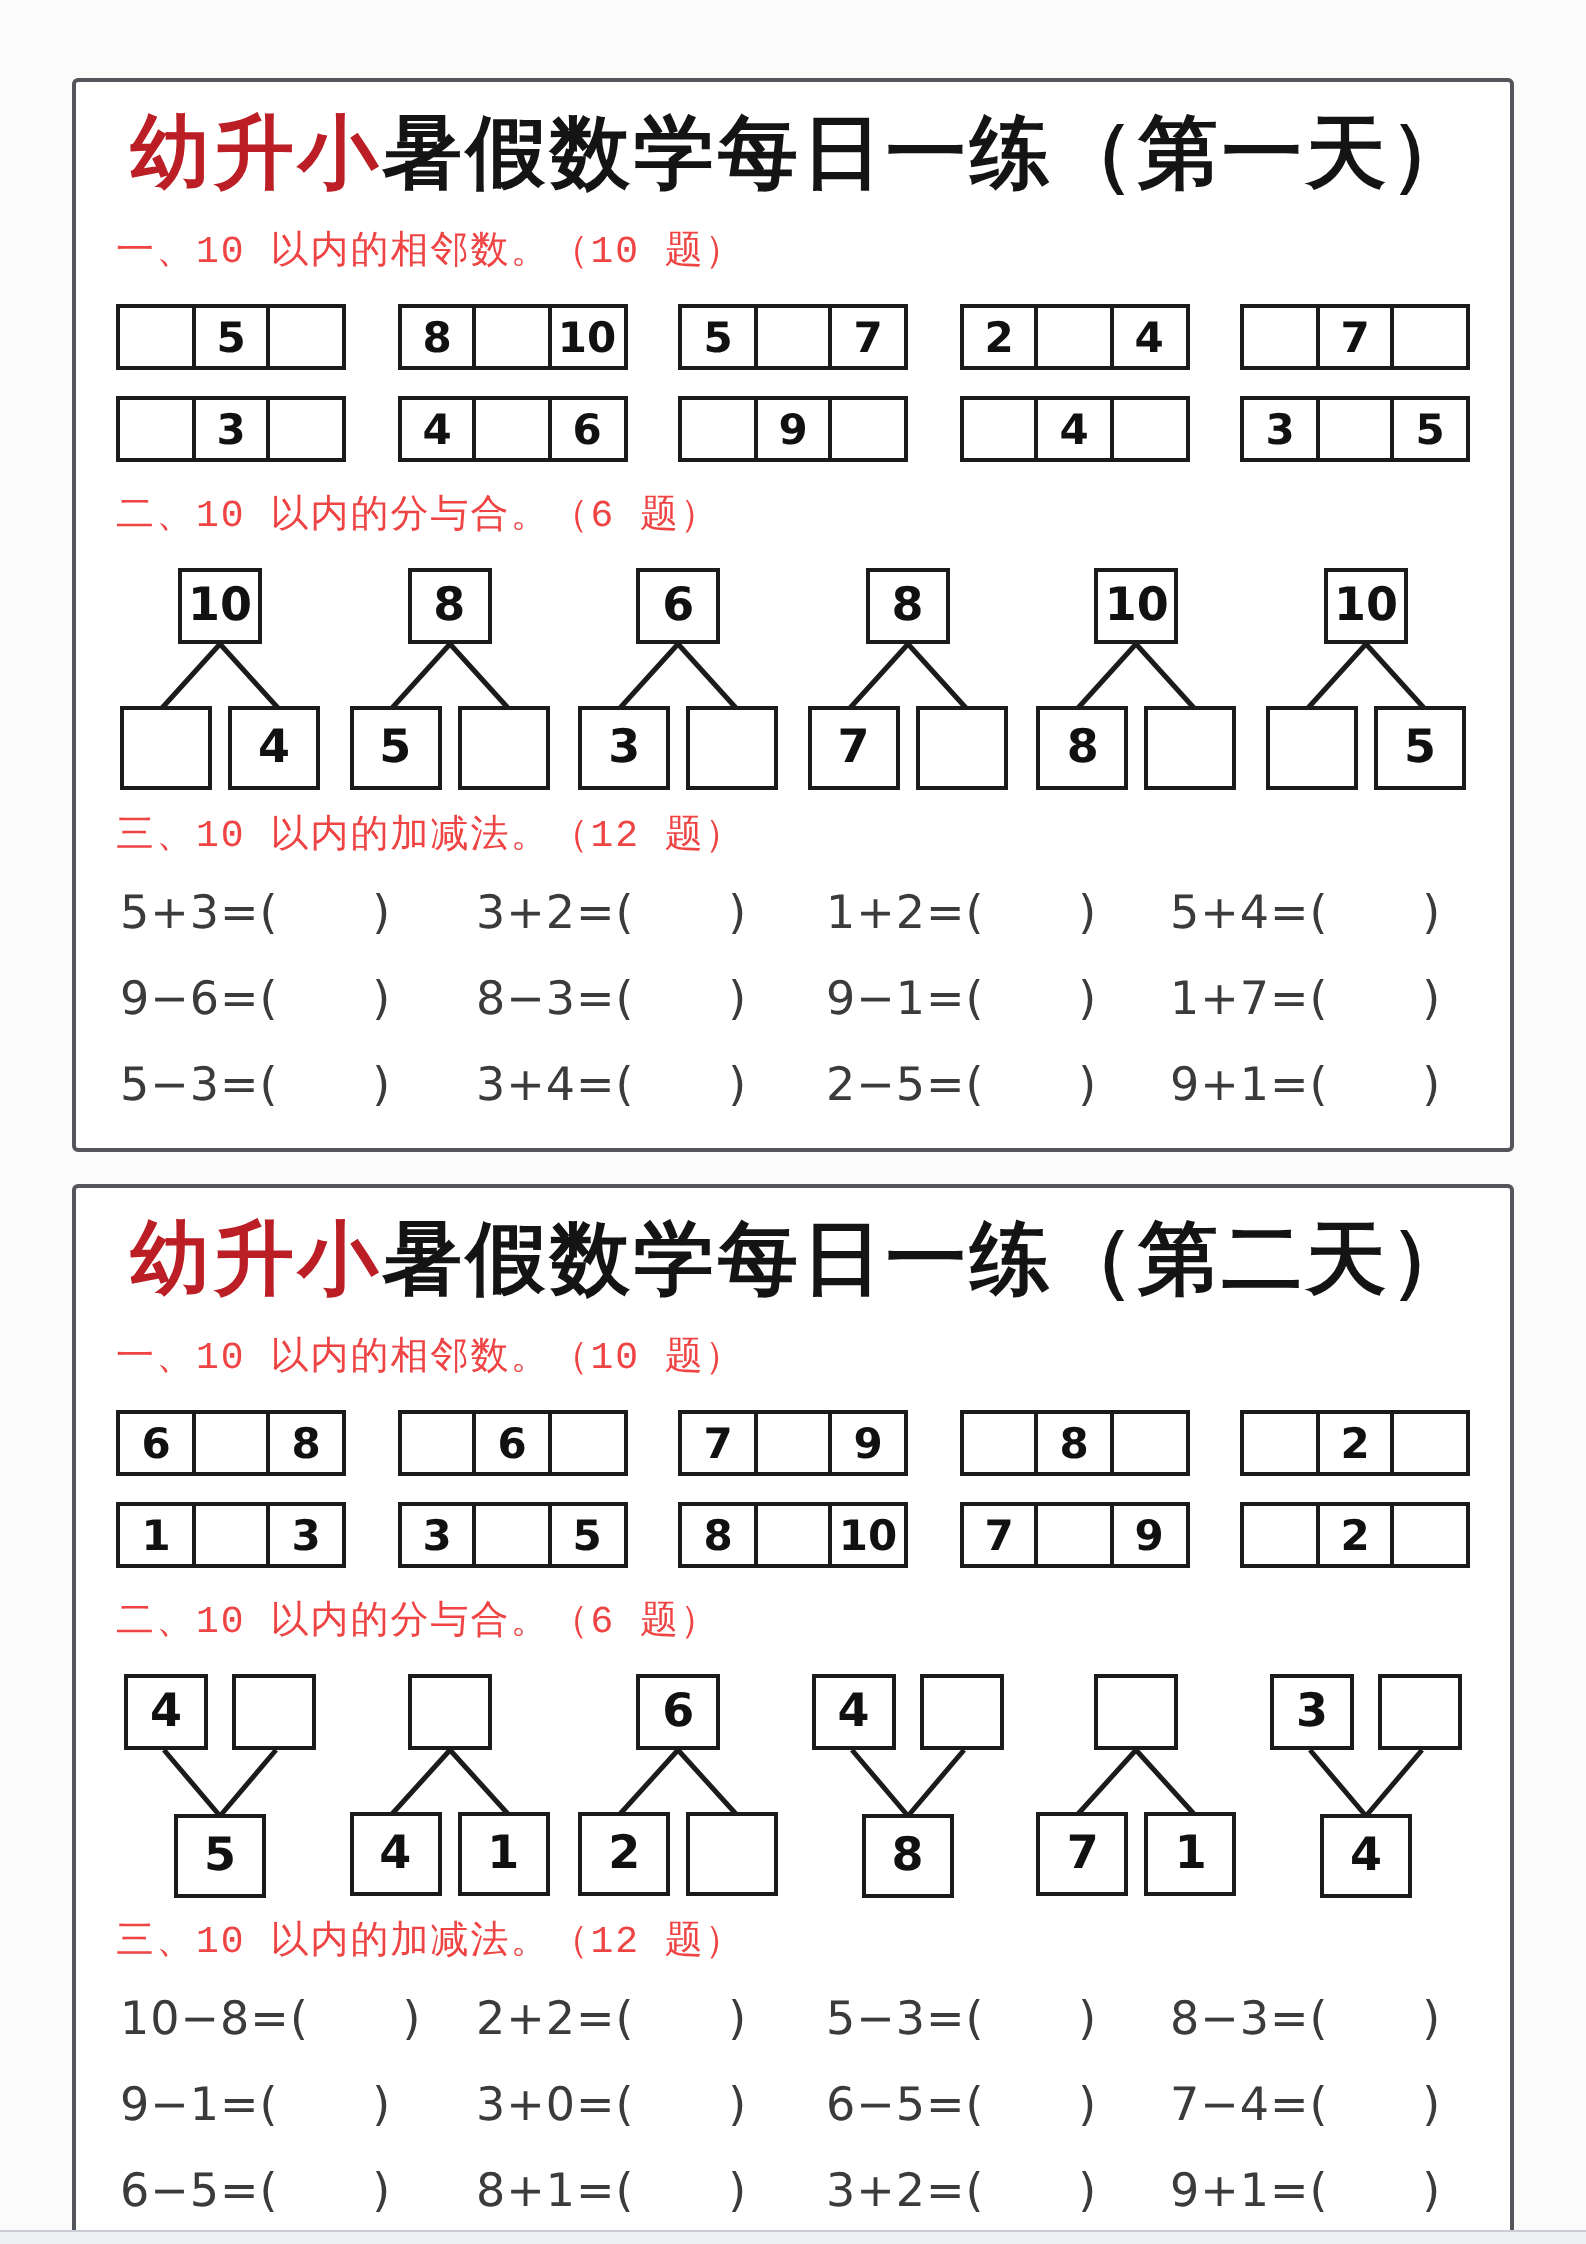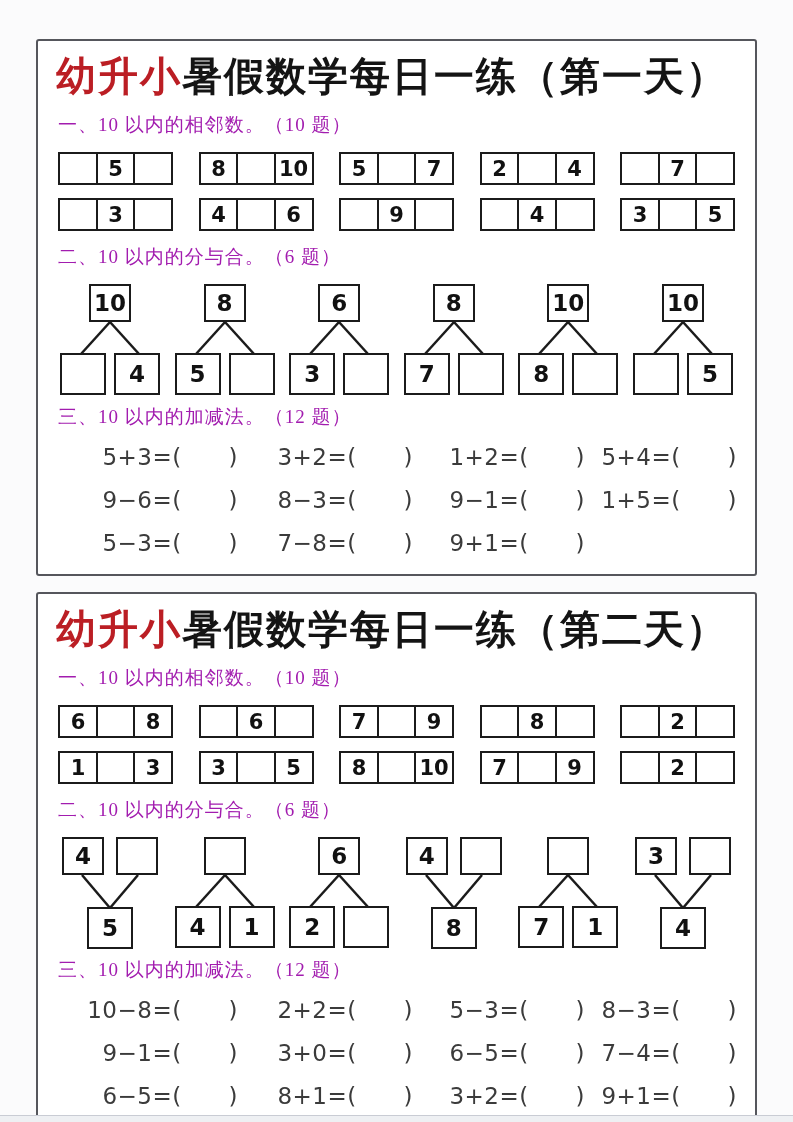--- a/index.html
+++ b/index.html
@@ -13,33 +13,33 @@
   .page { padding: 39px 36px 0; }
   .panel {
     width: 721px;
     background: #ffffff;
     border: 2px solid #55565c;
     border-radius: 3px;
     padding: 6px 18px 16px;
     margin-bottom: 16px;
   }
   .title {
-    text-align: left;
+    text-align: right;
     font-family: "Liberation Serif", "DejaVu Serif", serif;
     font-weight: bold;
     font-size: 40px;
     letter-spacing: 2px;
     color: #141414;
     margin: 2px 0 8px;
   }
   .title .red { color: #bb1e24; }
   .sec-head {
-    font-family: Liberation Serif, serif;
+    font-family: Liberation Mono, monospace;
     font-size: 19px;
-    color: #a21caf;
+    color: #ef4444;
     letter-spacing: 1px;
     margin: 8px 2px 14px;
   }
   
   .n-row { display: flex; justify-content: space-between; margin: 0 2px 13px; }
   .n-group { display: flex; }
   .n-cell {
     width: 40px; height: 33px;
     border: 2.5px solid #1b1b1b;
     margin-left: -2.5px;
@@ -65,21 +65,20 @@
   .t-tl      { width: 42px; height: 38px; left: 2px;  top: 0; }
   .t-tr      { width: 42px; height: 38px; left: 56px; top: 0; }
   .t-bsingle { width: 46px; height: 42px; left: 27px; top: 70px; }
   
   .eq-grid {
     display: grid;
     grid-template-columns: 178px 175px 172px auto;
     row-gap: 17px;
     margin: 14px 0 2px;
     padding-left: 4px;
-    text-align: right;
   }
   .eq {
     font-size: 23px;
     color: #3b3b3b;
     white-space: pre;
     letter-spacing: 0.5px;
   }
   .bottom-edge {
     position: fixed; left: 0; right: 0; bottom: 0;
     height: 7px; background: #eef0f3; border-top: 1px solid #c9ccd4;
@@ -208,23 +207,24 @@
       </div>
     <div class="sec-head">三、10 以内的加减法。（12 题）</div>
     <div class="eq-grid">
         <div class="eq">5+3=(      )</div>
         <div class="eq">3+2=(      )</div>
         <div class="eq">1+2=(      )</div>
         <div class="eq">5+4=(      )</div>
         <div class="eq">9−6=(      )</div>
         <div class="eq">8−3=(      )</div>
         <div class="eq">9−1=(      )</div>
-        <div class="eq">1+5=(      )</div>
+        <div class="eq">1+7=(      )</div>
         <div class="eq">5−3=(      )</div>
-        <div class="eq">7−8=(      )</div>
+        <div class="eq">3+4=(      )</div>
+        <div class="eq">2−5=(      )</div>
         <div class="eq">9+1=(      )</div>
       </div>
   </section>
 
   <section class="panel">
     <h1 class="title"><span class="red">幼升小</span><span>暑假数学每日一练（第二天）</span></h1>
     <div class="sec-head">一、10 以内的相邻数。（10 题）</div>
     <div class="neighbor-grid">
         <div class="n-row">
           <div class="n-group">

